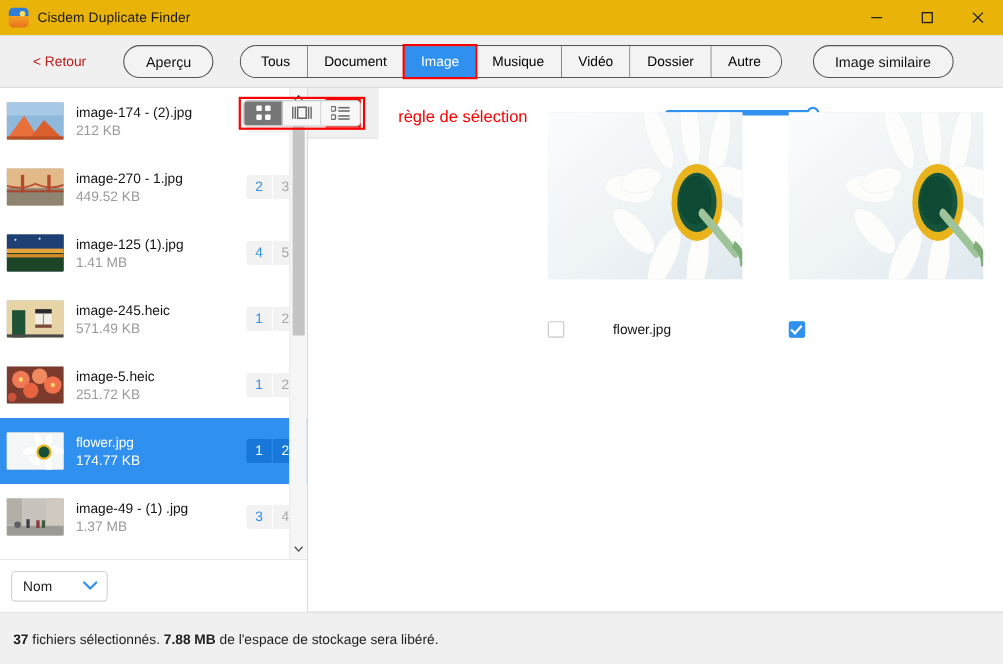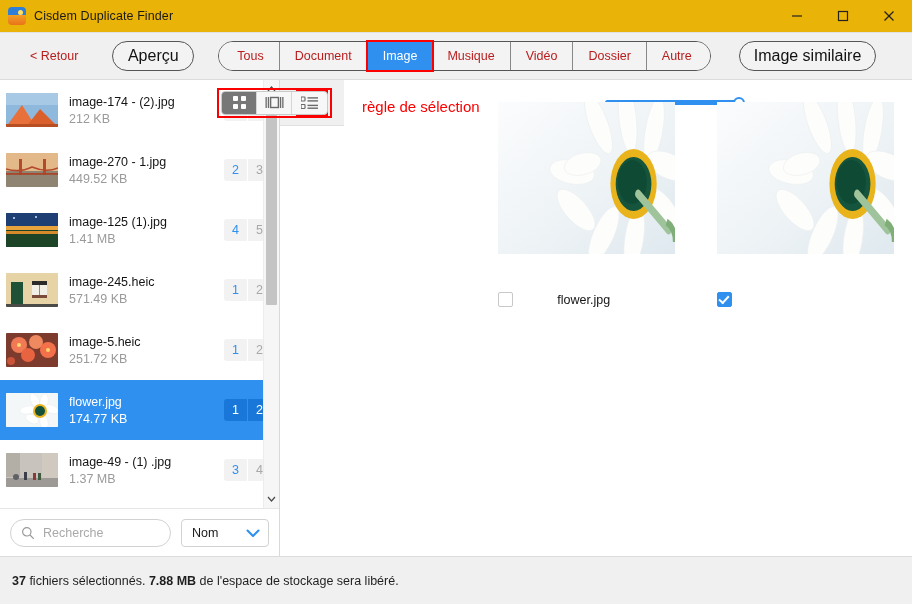--- a/index.html
+++ b/index.html
@@ -64,36 +64,36 @@
   .back-link {
     font-size: 12.5px; color: #b91c1c;
     padding: 0 6px; margin-left: 10px;
   }
   .pill-btn {
     margin-left: 28px;
     height: 30px; min-width: 82px;
     border: 1px solid #555; border-radius: 15px;
     background: #f3f3f3;
     display: flex; align-items: center; justify-content: center;
-    font-size: 16px; color: #111;
+    font-size: 13px; color: #111;
     padding: 0 14px;
   }
   .seg-group {
     margin-left: 24px;
     height: 30px;
     display: flex;
     border: 1px solid #555;
     border-radius: 15px;
     background: #f3f3f3;
     overflow: visible;
   }
   .seg {
     height: 28px;
     display: flex; align-items: center; justify-content: center;
-    font-size: 12.5px; color: #b91c1c;
+    font-size: 12.5px; color: #000000;
     padding: 0 15px;
     border-right: 1px solid #888;
     background: #f3f3f3;
     position: relative;
   }
   .seg:first-child { border-radius: 14px 0 0 14px; padding-left: 18px; }
   .seg:last-child  { border-right: none; border-radius: 0 14px 14px 0; padding-right: 18px; }
   .seg.active {
     background: #2f90f0; color: #fff;
     outline: 2.5px solid #fb0000;
@@ -532,29 +532,20 @@
           </div>
           <div class="sb-arrow">
             <svg width="9" height="6" viewBox="0 0 9 6">
                 <path d="M1 1 L4.5 5 L8 1" fill="none" stroke="#4a4a4a" stroke-width="1.2"></path>
               </svg>
           </div>
         </div>
       </div>
 
       <div class="search-bar">
-        <div class="search-box">
-          <span class="search-ico">
-            <svg width="14" height="14" viewBox="0 0 14 14">
-                <circle cx="5.8" cy="5.8" r="4.2" fill="none" stroke="#9a9a9a" stroke-width="1.2"></circle>
-                <line x1="9" y1="9" x2="12.8" y2="12.8" stroke="#9a9a9a" stroke-width="1.2"></line>
-              </svg>
-          </span>
-          <span class="search-input-txt">Recherche</span>
-        </div>
         <div class="sort-box">
           <span class="sort-val">Nom</span>
           <span>
             <svg width="14" height="9" viewBox="0 0 14 9">
                 <path d="M1.5 1.5 L7 7 L12.5 1.5" fill="none" stroke="#2f90f0" stroke-width="2.1" stroke-linecap="round" stroke-linejoin="round"></path>
               </svg>
           </span>
         </div>
       </div>
     </div>

